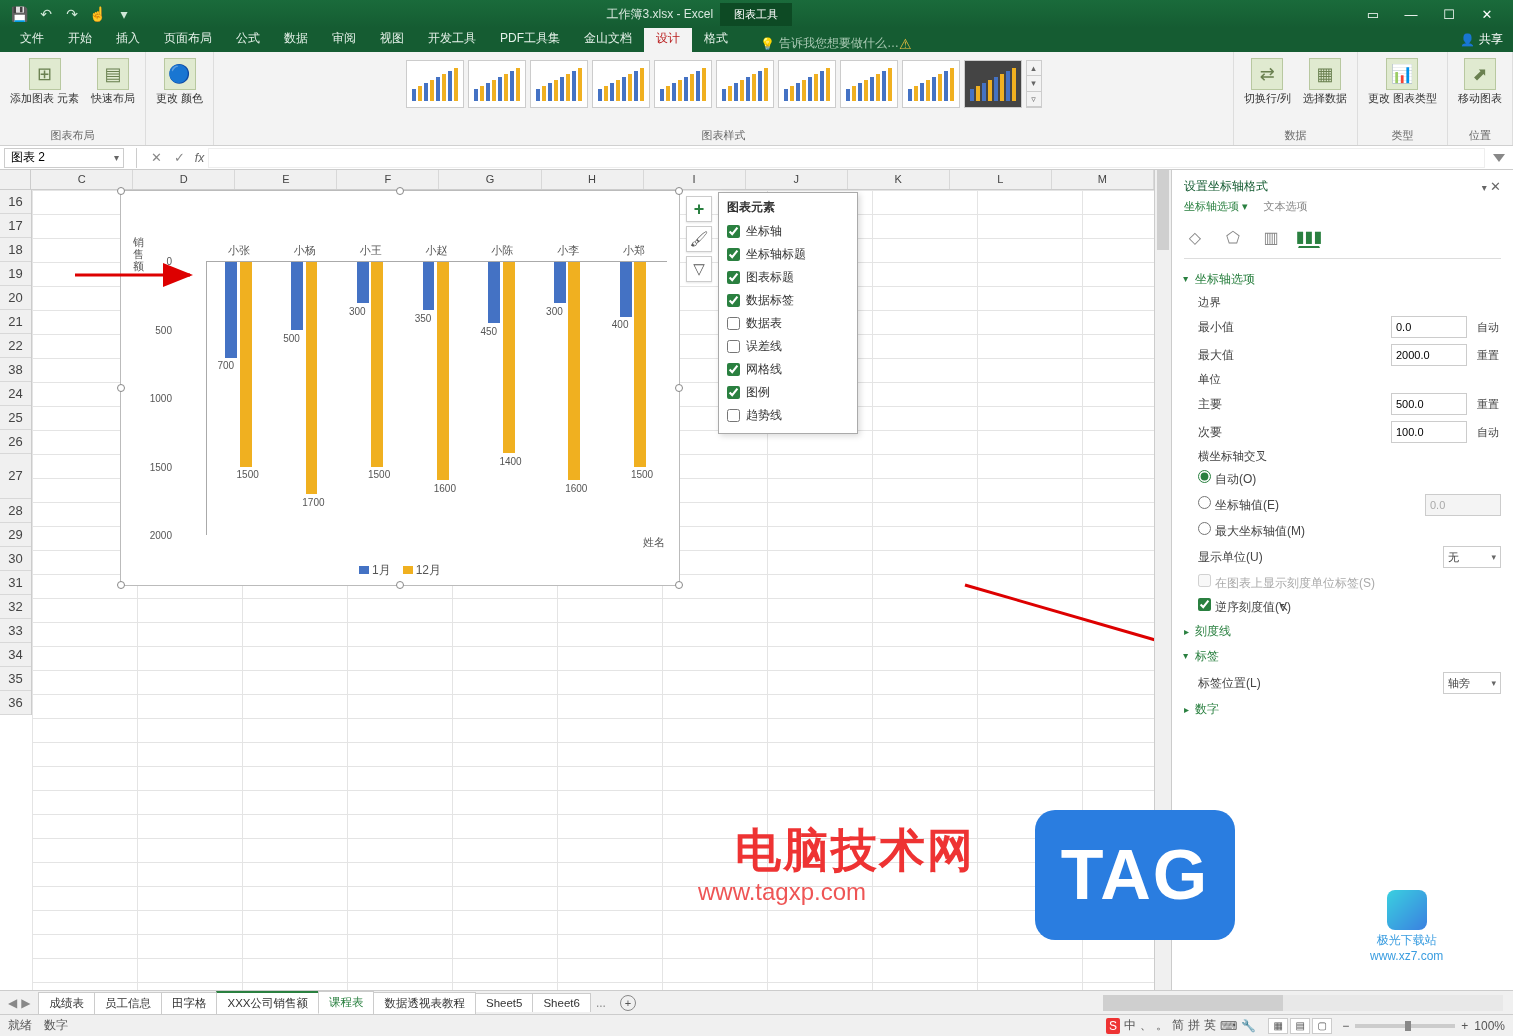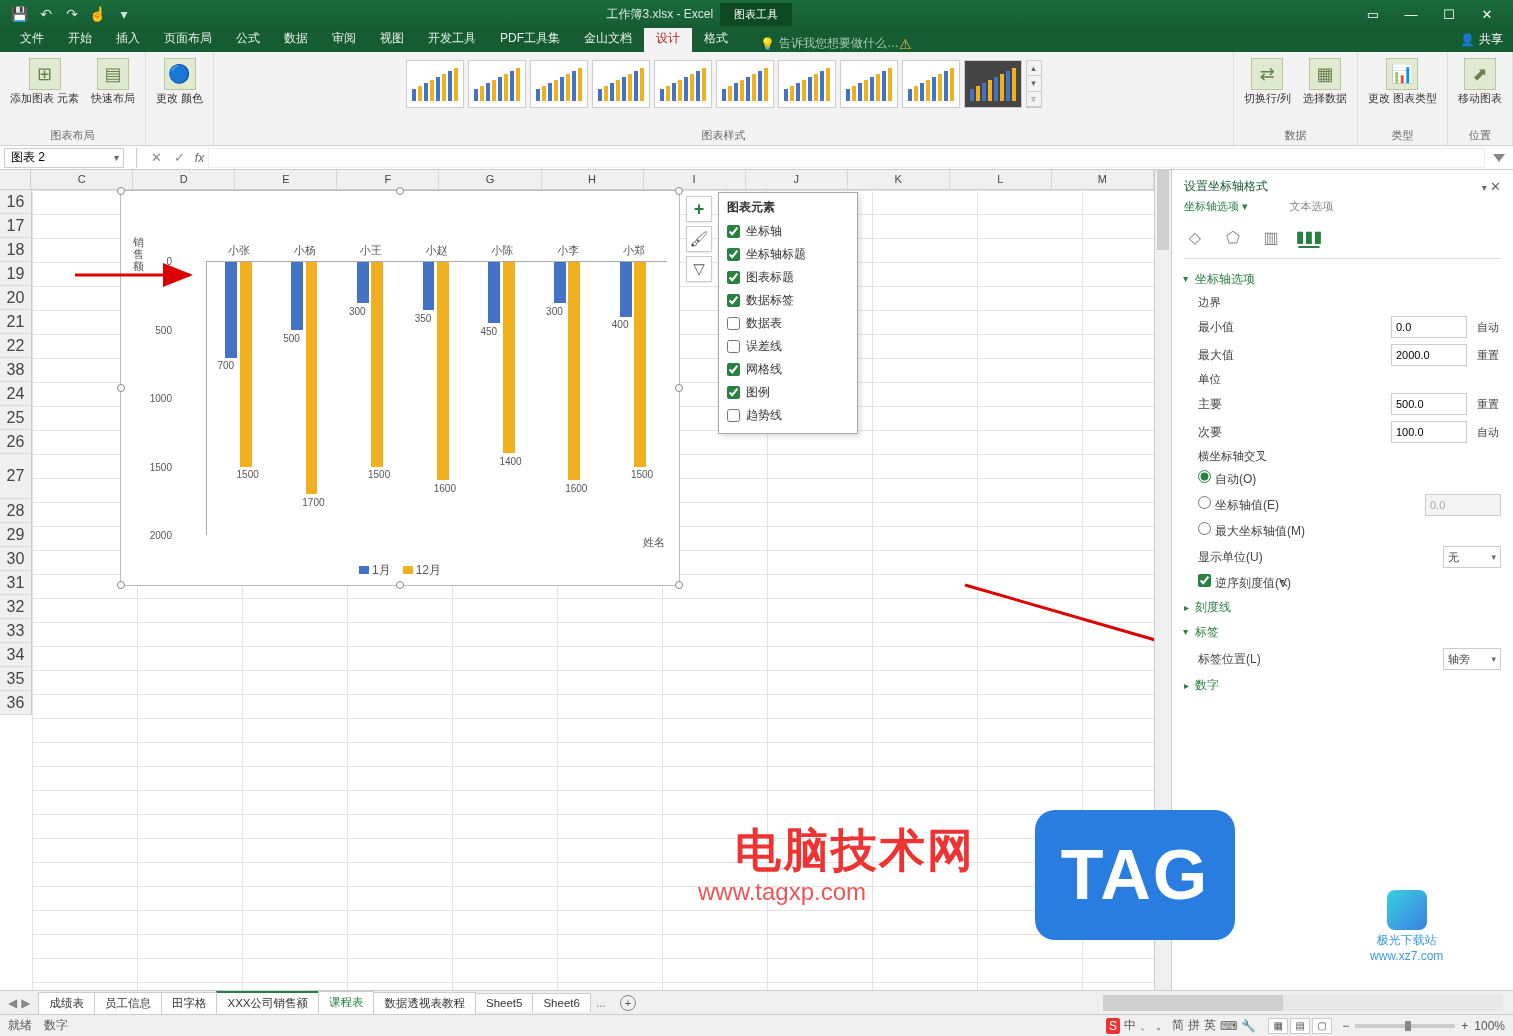--- a/index.html
+++ b/index.html
@@ -48,21 +48,21 @@
 .formula-input { flex: 1; height: 20px; border: 1px solid #eee; }
 .formula-row .expand { border-top: 8px solid #888; border-left: 6px solid transparent; border-right: 6px solid transparent; margin: 0 8px; }
 
 
 .workspace { display: flex; height: calc(1036px - 28px - 24px - 94px - 24px - 24px - 22px); }
 .sheet-area { flex: 1; position: relative; overflow: hidden; background: #fff; }
 .col-headers { display: flex; position: absolute; top: 0; left: 0; right: 0; height: 20px; background: #f0f0f0; border-bottom: 1px solid #ccc; }
 .col-headers .corner { width: 32px; border-right: 1px solid #ccc; }
 .col-headers .ch { width: 105px; text-align: center; font-size: 11px; color: #444; border-right: 1px solid #d8d8d8; line-height: 19px; }
 .row-headers { position: absolute; top: 20px; left: 0; width: 32px; background: #f0f0f0; border-right: 1px solid #ccc; }
-.row-headers .rh { height: 24px; text-align: center; font-size: 16px; color: #444; border-bottom: 1px solid #d8d8d8; line-height: 23px; }
+.row-headers .rh { height: 24px; text-align: center; font-size: 13px; color: #444; border-bottom: 1px solid #d8d8d8; line-height: 23px; }
 .row-headers .rh.tall { height: 45px; line-height: 44px; }
 .grid { position: absolute; top: 20px; left: 32px; right: 0; bottom: 0; background-image: linear-gradient(to right, #e4e4e4 1px, transparent 1px), linear-gradient(to bottom, #e4e4e4 1px, transparent 1px); background-size: 105px 24px; }
 
 
 .chart-box { position: absolute; left: 120px; top: 20px; width: 560px; height: 396px; background: #fff; border: 1px solid #bbb; }
 .chart-box .handle { position: absolute; width: 8px; height: 8px; background: #fff; border: 1px solid #888; border-radius: 4px; }
 .h-tl { top: -4px; left: -4px; }
 .h-tc { top: -4px; left: 50%; margin-left: -4px; }
 .h-tr { top: -4px; right: -4px; }
 .h-ml { top: 50%; left: -4px; margin-top: -4px; }
@@ -100,23 +100,23 @@
 .chart-elements-popup input[type=checkbox] { width: 13px; height: 13px; accent-color: #2a8040; }
 
 
 .arrow { position: absolute; pointer-events: none; }
 
 
 .side-panel { width: 342px; background: #fff; border-left: 1px solid #ccc; padding: 8px 12px 8px 12px; overflow-y: auto; position: relative; }
 .sp-title { font-size: 15px; color: #155c32; font-weight: normal; padding-bottom: 4px; display: flex; justify-content: space-between; align-items: center; }
 .sp-title .close { font-size: 13px; color: #666; }
 .sp-title .dd { font-size: 10px; color: #666; margin-left: 4px; }
-.sp-sub { display: flex; gap: 8px; padding-bottom: 8px; }
+.sp-sub { display: flex; gap: 16px; padding-bottom: 8px; }
 .sp-sub span { font-size: 11px; color: #2a8040; cursor: pointer; }
-.sp-sub span.txt-opt { color: #888; margin-left: 34px; }
+.sp-sub span.txt-opt { color: #888; }
 .sp-icons { display: flex; gap: 16px; padding: 4px 0 10px 0; border-bottom: 1px solid #ddd; }
 .sp-icons .si { width: 22px; height: 22px; display: flex; align-items: center; justify-content: center; border: 1px solid transparent; color: #888; font-size: 16px; }
 .sp-icons .si.active { border-bottom: 2px solid #2a8040; color: #2a8040; }
 
 .sp-section { padding-top: 8px; }
 .sp-sec-head { display: flex; align-items: center; gap: 4px; color: #2a8040; font-size: 12px; padding: 4px 0; cursor: pointer; }
 .sp-sec-head::before { content: "▸"; font-size: 10px; transform: rotate(90deg); display: inline-block; margin-right: 2px;}
 .sp-sec-head.collapsed::before { transform: none; }
 .sp-row { display: flex; align-items: center; padding: 3px 0 3px 14px; gap: 8px; font-size: 11.5px; color: #444; }
 .sp-row .lbl { flex: 1; }
@@ -630,20 +630,23 @@
         <span style="flex:1"></span>
         <input type="text" style="background: rgb(244, 244, 244); color: rgb(170, 170, 170);" value="0.0">
       </div>
       <div class="sp-row">
           <label><input type="radio" name="cr" style=""><span>最大坐标轴值(M)</span></label>
         </div>
       <div class="sp-row">
         <span class="lbl">显示单位(U)</span>
         <span class="sel">无</span>
       </div>
+      <div class="sp-row disabled">
+          <label><input type="checkbox" disabled="" style=""><span>在图表上显示刻度单位标签(S)</span></label>
+        </div>
       <div class="sp-row">
         <label><input type="checkbox" checked="" style=""><span>逆序刻度值(V)</span></label>
         <span style="position:relative; left:-20px;">↖</span>
       </div>
       <div class="sp-sec-head collapsed">刻度线</div>
       <div class="sp-sec-head">标签</div>
       <div class="sp-row">
         <span class="lbl">标签位置(L)</span>
         <span class="sel">轴旁</span>
       </div>

